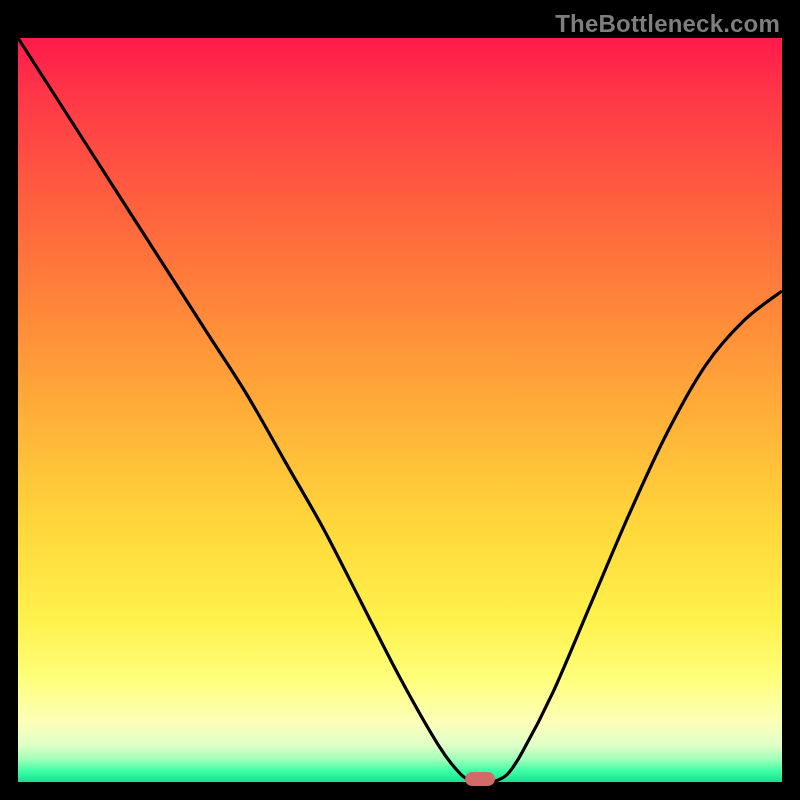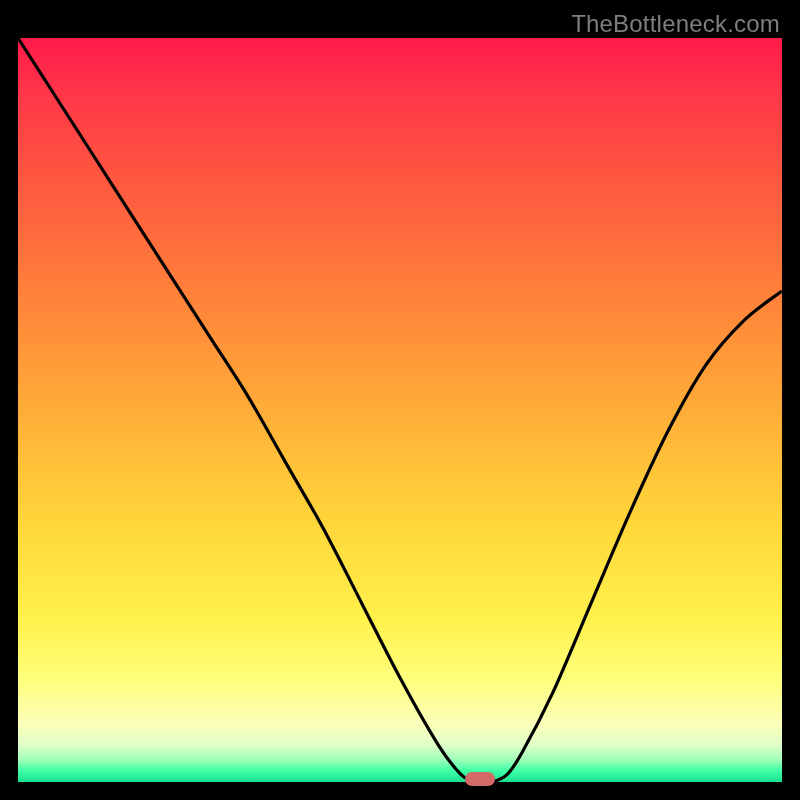--- a/index.html
+++ b/index.html
@@ -31,21 +31,21 @@
       #3effa6 98.5%,
       #18e090 100%
     );
   }
   .watermark {
     position: absolute;
     top: 10px;
     right: 20px;
     font-family: Arial, Helvetica, sans-serif;
     font-size: 24px;
-    font-weight: 400;
+    font-weight: 700;
     color: #7e7e7e;
     letter-spacing: 0.2px;
   }
   svg.curve {
     position: absolute;
     left: 0;
     top: 0;
     width: 764px;
     height: 744px;
     overflow: visible;

